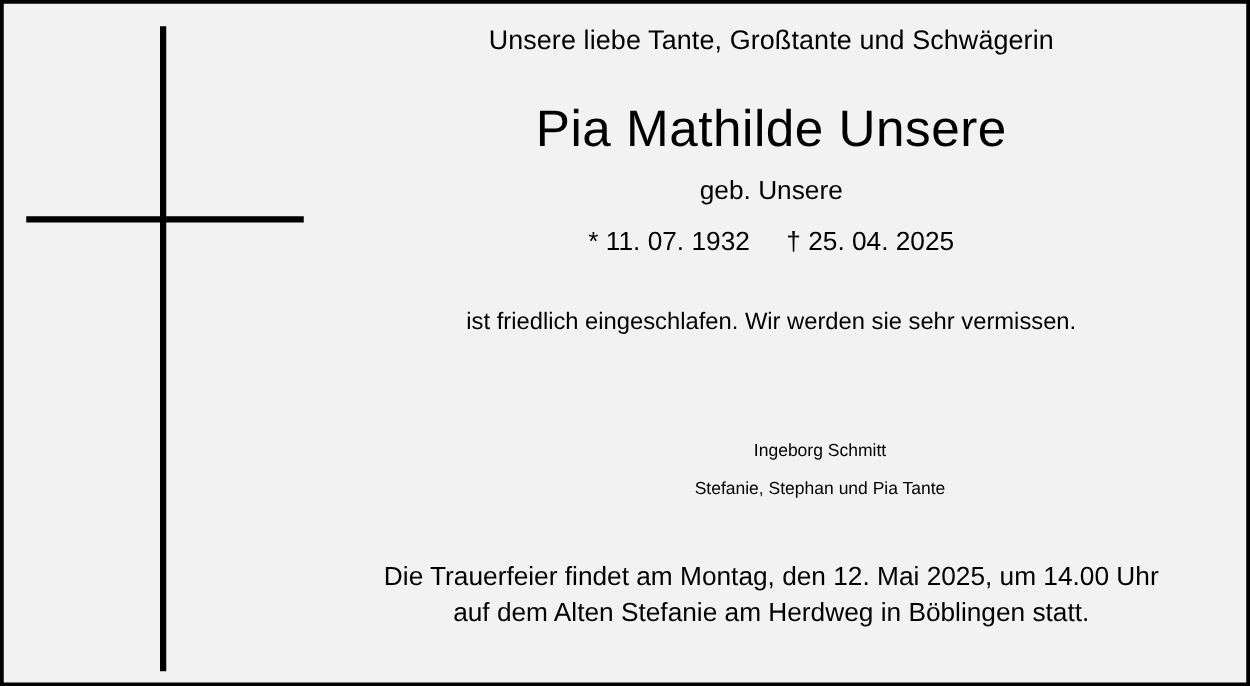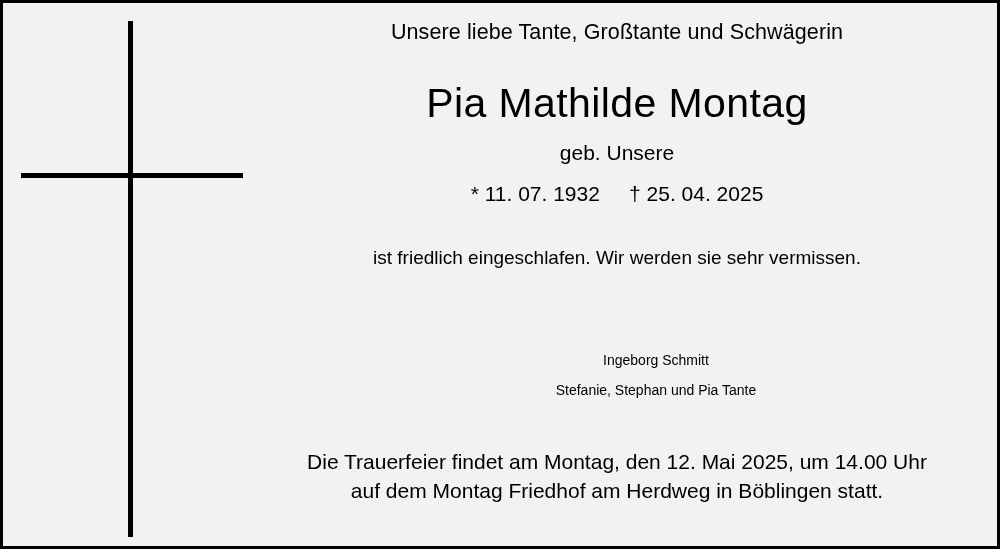--- a/index.html
+++ b/index.html
@@ -124,34 +124,34 @@
 
   <div class="cross-area">
     <div class="cross-vertical"></div>
     <div class="cross-horizontal"></div>
   </div>
 
   <div class="content">
 
     <div class="line-intro">Unsere liebe Tante, Großtante und Schwägerin</div>
 
-    <div class="name">Pia Mathilde Montag</div>
+    <div class="name">Pia Mathilde Unsere</div>
 
     <div class="born-name">geb. Unsere</div>
 
     <div class="dates">* 11. 07. 1932     † 25. 04. 2025</div>
 
     <div class="passed">ist friedlich eingeschlafen. Wir werden sie sehr vermissen.</div>
 
     <div class="memory-block">
       <div class="memory-inner">
         <div class="mourner first">Ingeborg Schmitt</div>
         <div class="mourner">Stefanie, Stephan und Pia Tante</div>
       </div>
     </div>
 
     <div class="ceremony">
       <span class="ceremony-line">Die Trauerfeier findet am Montag, den 12. Mai 2025, um 14.00 Uhr</span>
-      <span class="ceremony-line">auf dem Montag Friedhof am Herdweg in Böblingen statt.</span>
+      <span class="ceremony-line">auf dem Alten Stefanie am Herdweg in Böblingen statt.</span>
     </div>
 
   </div>
 </div>
 
 </body></html>

